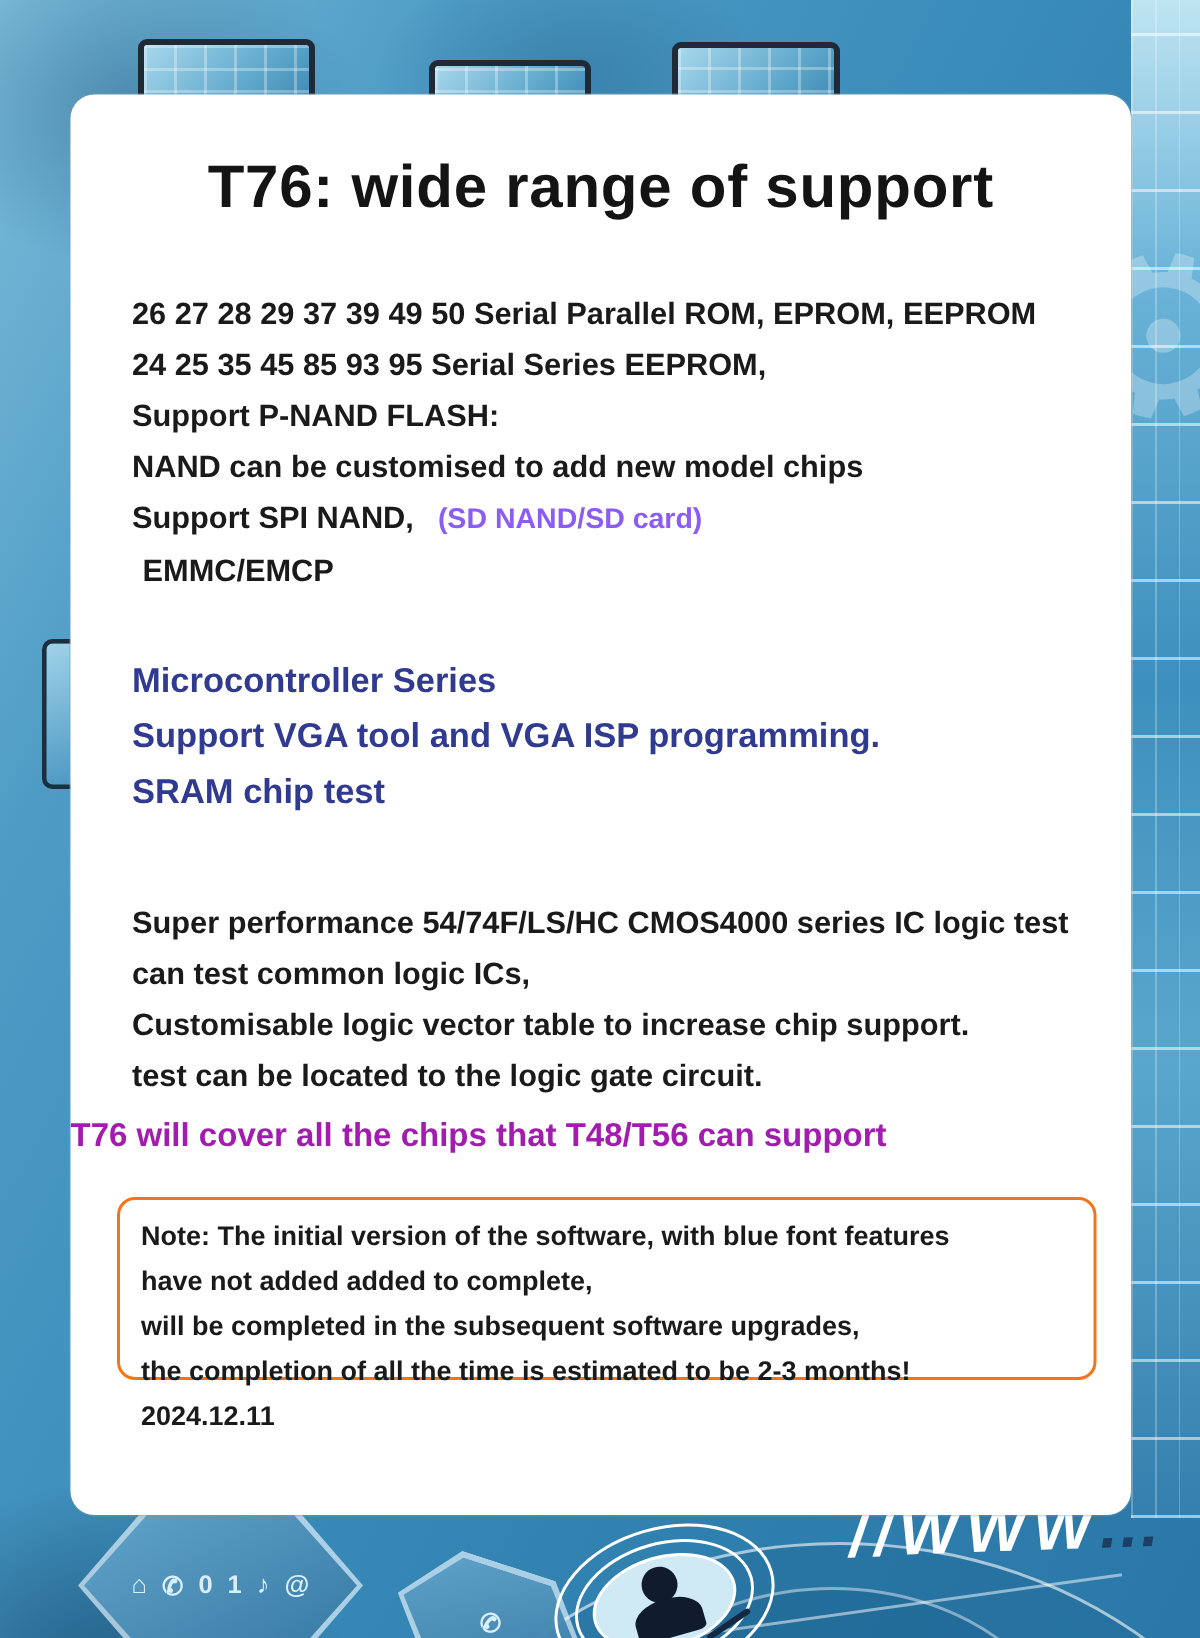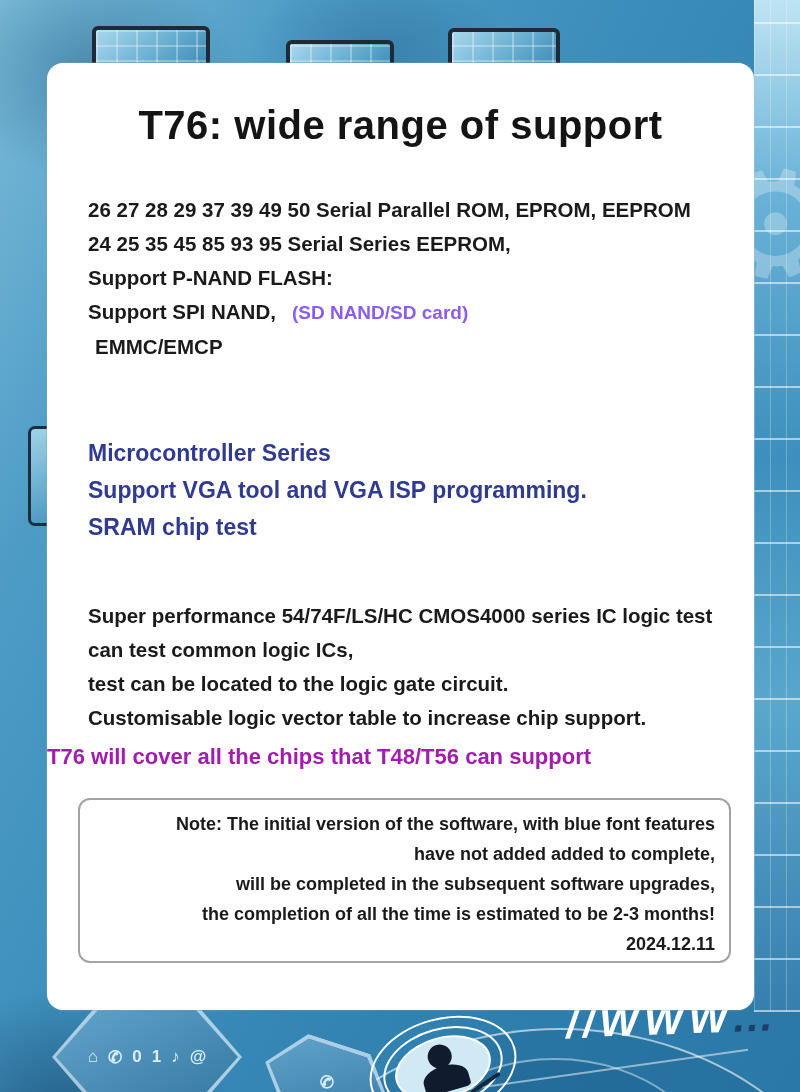--- a/index.html
+++ b/index.html
@@ -76,23 +76,23 @@
   .mem{top:130px;font-size:20.5px;line-height:34px;}
   .spi-blue{color:#8b5cf6;font-size:19px;margin-left:16px;}
   .emmc{padding-left:7px;}
 
   .bluepara{top:372px;font-size:23px;line-height:37px;color:#2f3a90;}
   .logicpara{top:536px;font-size:20.5px;line-height:34px;}
 
   .coverage{position:absolute;top:681px;left:0;width:100%;text-align:left;
     font-size:22px;font-weight:bold;color:#a21caf;}
 
-  .notebox{position:absolute;left:31px;top:735px;width:653px;height:165px;
-    border:2px solid #a3a3a3;border-radius:12px;padding:9px 14px;
-    font-size:18px;font-weight:bold;color:#1a1a1a;line-height:30px;text-align:right;}
+  .notebox{position:absolute;left:31px;top:735px;width:653px;height:122px;
+    border:2px solid #f97316;border-radius:12px;padding:9px 14px;
+    font-size:18px;font-weight:bold;color:#1a1a1a;line-height:30px;}
 </style>
 </head>
 <body>
 
 <div class="stage">
 
   <div class="bg-layer">
     <div class="soft-blob blob1"></div>
     <div class="soft-blob blob2"></div>
     <div class="soft-blob blob3"></div>
@@ -138,35 +138,36 @@
   </div>
 
   <div class="card">
 
     <h1 class="card-title">T76: wide range of support</h1>
 
     <div class="para mem">
       <div>26 27 28 29 37 39 49 50 Serial Parallel ROM, EPROM, EEPROM</div>
       <div>24 25 35 45 85 93 95 Serial Series EEPROM,</div>
       <div>Support P-NAND FLASH:</div>
+      <div>NAND can be customised to add new model chips</div>
       <div><span>Support SPI NAND,</span><span class="spi-blue">(SD NAND/SD card)</span></div>
       <div class="emmc">EMMC/EMCP</div>
     </div>
 
     <div class="para bluepara">
       <div>Microcontroller Series</div>
       <div>Support VGA tool and VGA ISP programming.</div>
       <div>SRAM chip test</div>
     </div>
 
     <div class="para logicpara">
       <div>Super performance 54/74F/LS/HC CMOS4000 series IC logic test</div>
       <div>can test common logic ICs,</div>
+      <div>Customisable logic vector table to increase chip support.</div>
       <div>test can be located to the logic gate circuit.</div>
-      <div>Customisable logic vector table to increase chip support.</div>
     </div>
 
     <div class="coverage">T76 will cover all the chips that T48/T56 can support</div>
 
     <div class="notebox">
       <div>Note: The initial version of the software, with blue font features</div>
       <div>have not added added to complete,</div>
       <div>will be completed in the subsequent software upgrades,</div>
       <div>the completion of all the time is estimated to be 2-3 months!</div>
       <div>2024.12.11</div>

